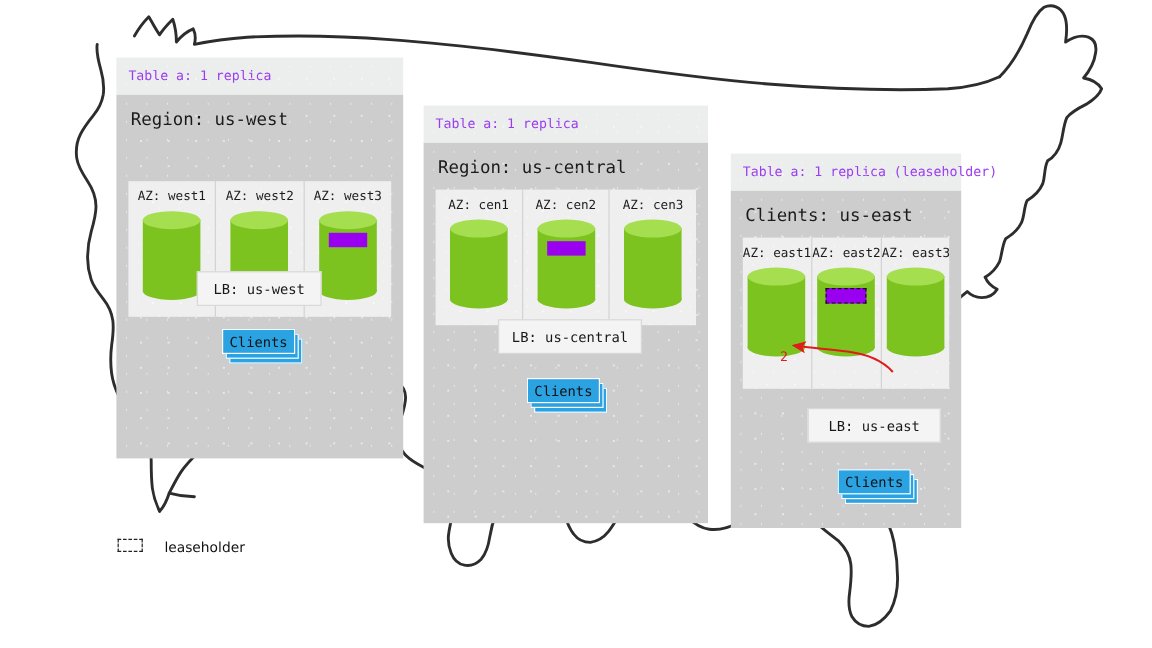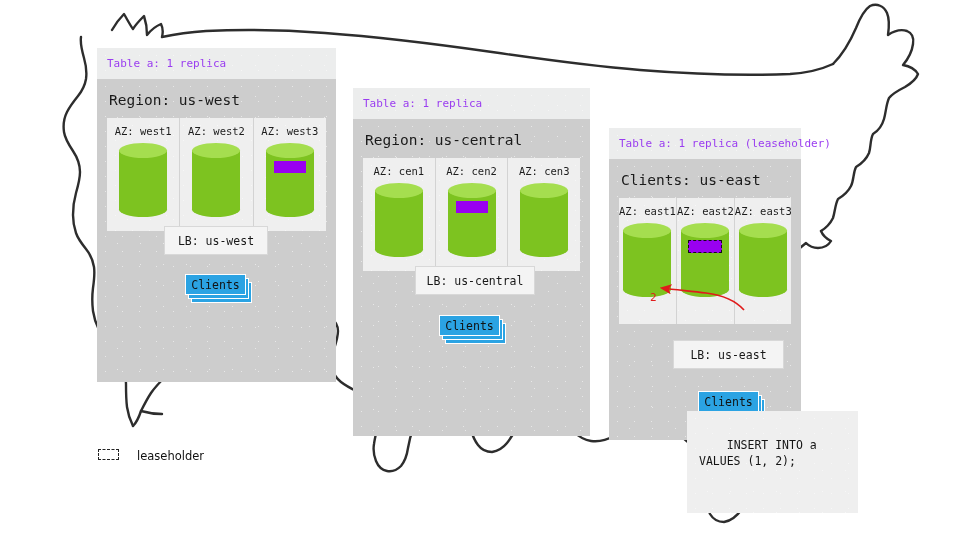--- a/index.html
+++ b/index.html
@@ -314,21 +314,21 @@
 
   <div class="region-panel" style="left:97px; top:48px; width:239px;">
     <div class="panel-header">
       <span>Table a: 1 replica</span>
       <div class="noise"></div>
     </div>
     <div class="panel-body" style="height:303px;">
       <div class="noise"></div>
       <div class="region-title">Region: us-west</div>
 
-      <div class="az-strip" style="height:113px;">
+      <div class="az-strip" style="height:113px;margin-top:33px;">
         <div class="noise"></div>
         <div class="az-cell">
           <span class="az-label">AZ: west1</span>
           <div class="cyl-wrap" style="width:48px;height:74px;">
             <div class="cyl">
               <div class="cyl-bottom"></div>
               <div class="cyl-body"></div>
               <div class="cyl-top"></div>
             </div>
           </div>
@@ -476,25 +476,20 @@
 
       <div class="clients" style="left:89px; top:232px; width:69px; height:29px;">
         <div class="sheet s3" style="width:61px;height:21px;"></div>
         <div class="sheet s2" style="width:61px;height:21px;"></div>
         <div class="sheet s1" style="width:61px;height:21px;"></div>
         <div class="label" style="width:61px;height:21px;">Clients</div>
       </div>
     </div>
   </div>
 
-  <div class="sql-note" style="left:687px; top:411px; width:147px;">
-    <span>INSERT INTO a
-VALUES (1, 2);</span>
-    <div class="noise"></div>
-  </div>
 
   <svg class="arrow-layer" viewBox="0 0 960 540" xmlns="http://www.w3.org/2000/svg">
     <defs>
       <marker id="arrowhead" markerWidth="7" markerHeight="7" refX="5.6" refY="3" orient="auto" markerUnits="strokeWidth">
         <path d="M0,0 L7,3 L0,6 L1.6,3 z" fill="#e01b1b"></path>
       </marker>
     </defs>
     <path d="M744,310 C735,300 722,295 706,293 C691,291 676,290 662,288" fill="none" stroke="#e01b1b" stroke-width="1.7" marker-end="url(#arrowhead)"></path>
   </svg>
   <div class="arrow-num" style="left:650px; top:291px;">2</div>

